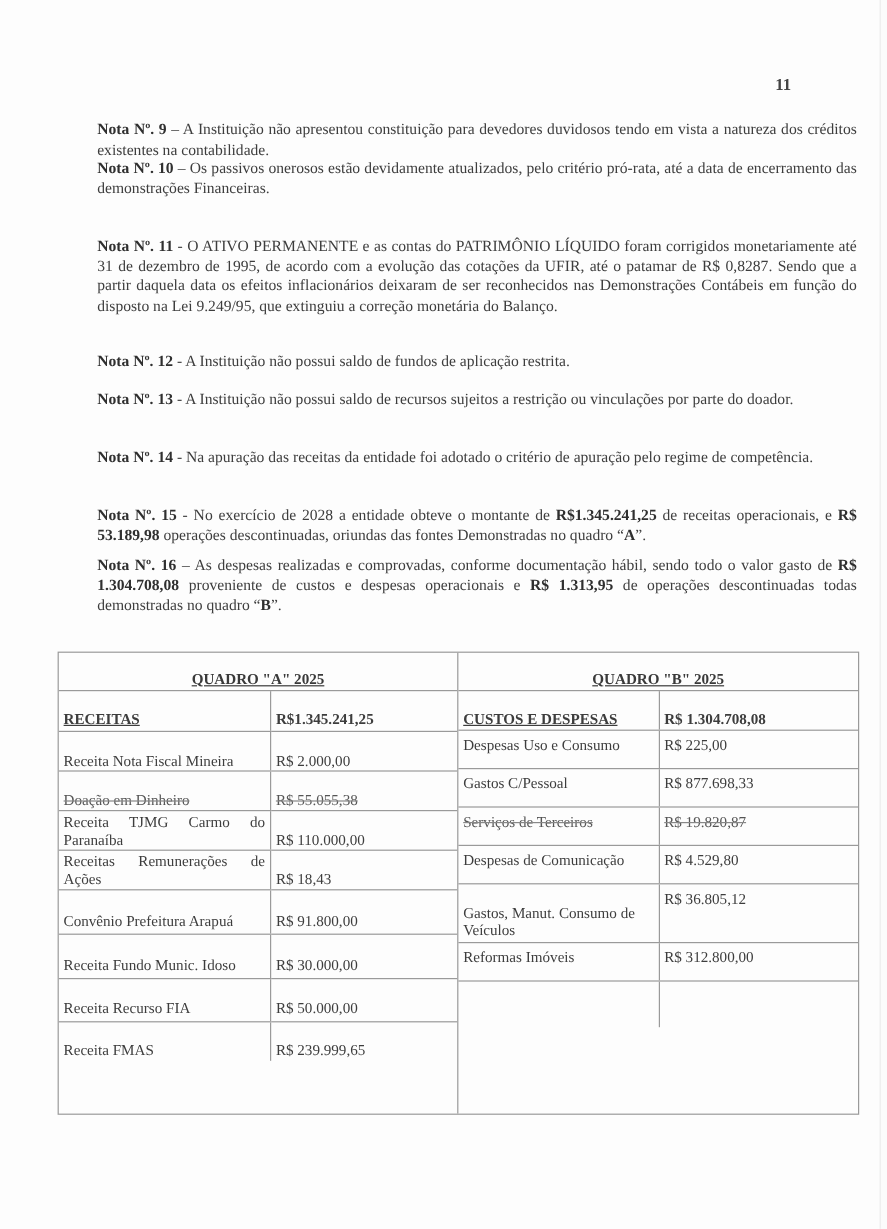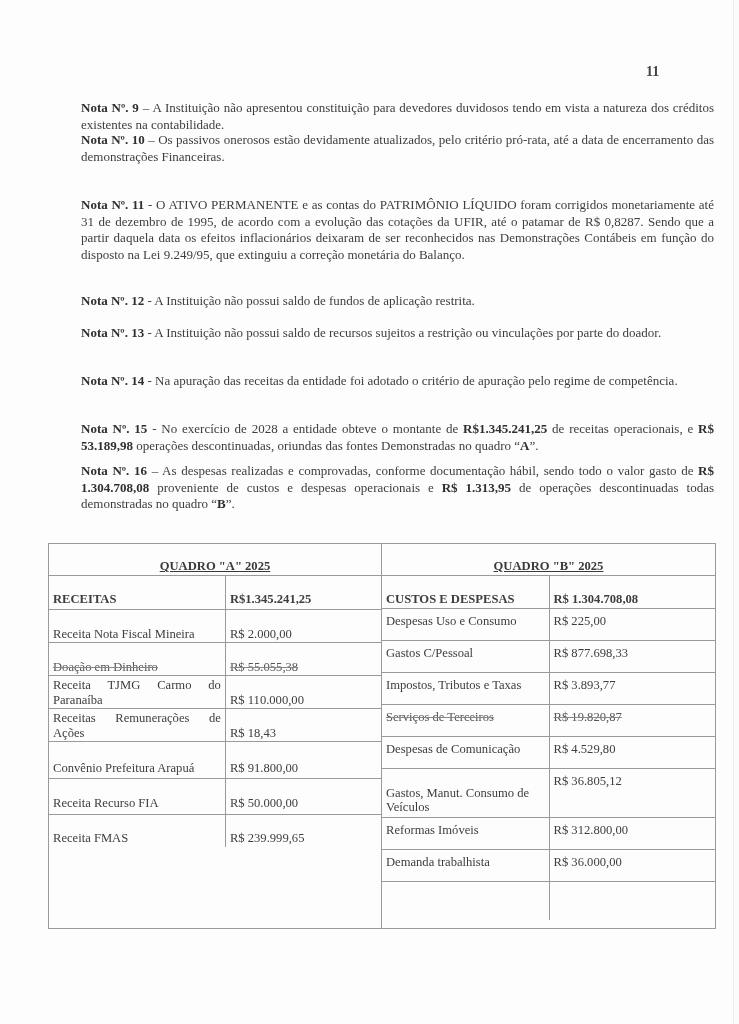--- a/index.html
+++ b/index.html
@@ -88,20 +88,21 @@
     .title-cell {
       text-align: center;
       font-weight: bold;
       text-decoration: underline;
       height: 30px;
       padding-bottom: 1px;
       color: #3a3a3a;
     }
     .head-label {
       font-weight: bold;
+      text-decoration: underline;
     }
     .head-value { font-weight: bold; }
     .struck {
       text-decoration: line-through;
       text-decoration-color: #888;
       color: #555;
     }
     #quadro-b td { vertical-align: top; padding-top: 5px; }
     #quadro-b tr.tb-title td { vertical-align: bottom; padding-top: 0; }
     #quadro-b tr.tb-head td { vertical-align: bottom; padding-top: 0; padding-bottom: 1px; }
@@ -180,20 +181,24 @@
         </tr>
         <tr>
           <td style="height:32px;text-align:justify;text-align-last:left">Receitas Remunerações de Ações</td>
           <td class="val">R$ 18,43</td>
         </tr>
         <tr>
           <td style="height:34px;padding-bottom:2px">Convênio Prefeitura Arapuá</td>
           <td class="val" style="padding-bottom:2px">R$ 91.800,00</td>
         </tr>
         <tr>
+          <td style="height:33px;padding-bottom:3px">Receita Fundo Munic. Idoso</td>
+          <td class="val" style="padding-bottom:3px">R$ 30.000,00</td>
+        </tr>
+        <tr>
           <td style="height:32px;padding-bottom:3px">Receita Recurso FIA</td>
           <td class="val" style="padding-bottom:3px">R$ 50.000,00</td>
         </tr>
         <tr>
           <td style="height:31px;padding-bottom:1px">Receita FMAS</td>
           <td class="val" style="padding-bottom:1px">R$ 239.999,65</td>
         </tr>
       </tbody>
         </table>
     </div>
@@ -214,44 +219,36 @@
         </tr>
         <tr>
           <td style="height:26px">Despesas Uso e Consumo</td>
           <td class="val">R$ 225,00</td>
         </tr>
         <tr>
           <td style="height:26px">Gastos C/Pessoal</td>
           <td class="val">R$ 877.698,33</td>
         </tr>
         <tr>
-          <td style="height:26px">Impostos, Tributos e Taxas</td>
-          <td class="val">R$ 3.893,77</td>
-        </tr>
-        <tr>
           <td class="struck" style="height:26px">Serviços de Terceiros</td>
           <td class="val struck">R$ 19.820,87</td>
         </tr>
         <tr>
           <td style="height:26px">Despesas de Comunicação</td>
           <td class="val">R$ 4.529,80</td>
         </tr>
         <tr class="tb-two">
           <td class="lbl" style="height:31px;line-height:14px">Gastos, Manut. Consumo de Veículos</td>
           <td class="val">R$ 36.805,12</td>
         </tr>
         <tr>
           <td style="height:26px">Reformas Imóveis</td>
           <td class="val">R$ 312.800,00</td>
         </tr>
         <tr>
-          <td style="height:26px">Demanda trabalhista</td>
-          <td class="val">R$ 36.000,00</td>
-        </tr>
-        <tr>
           <td style="height:33px"></td>
           <td class="val"></td>
         </tr>
       </tbody>
         </table>
     </div>
 
   </div>
 </div>
 

